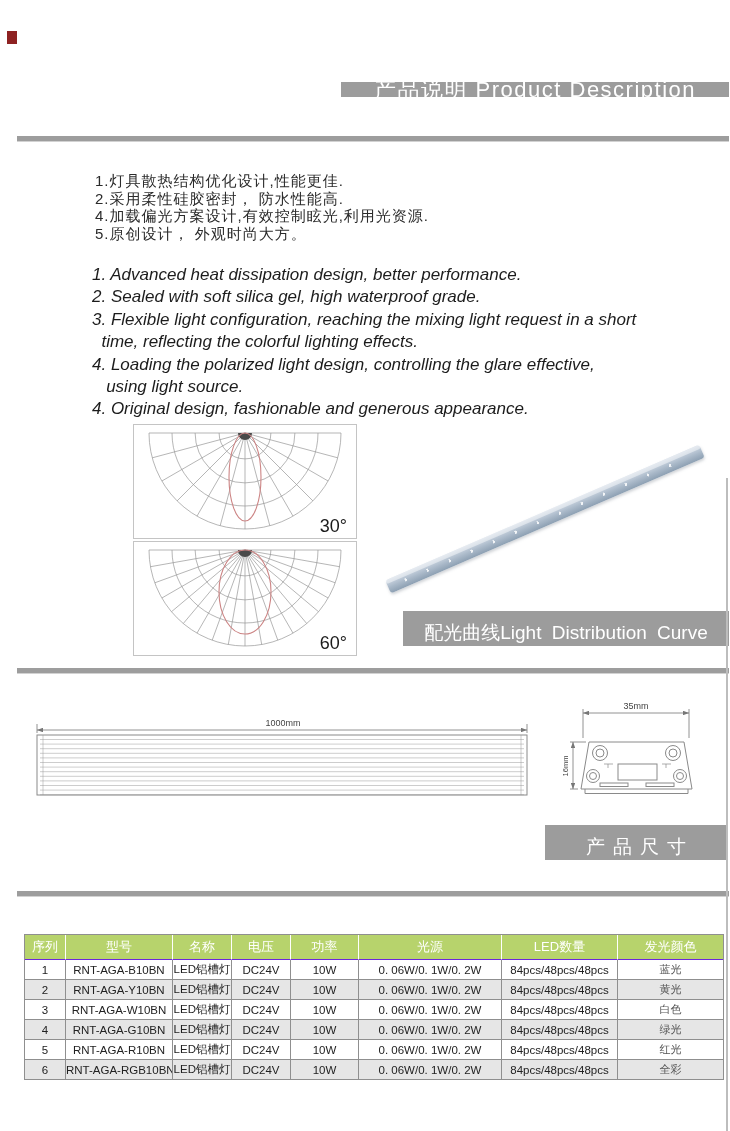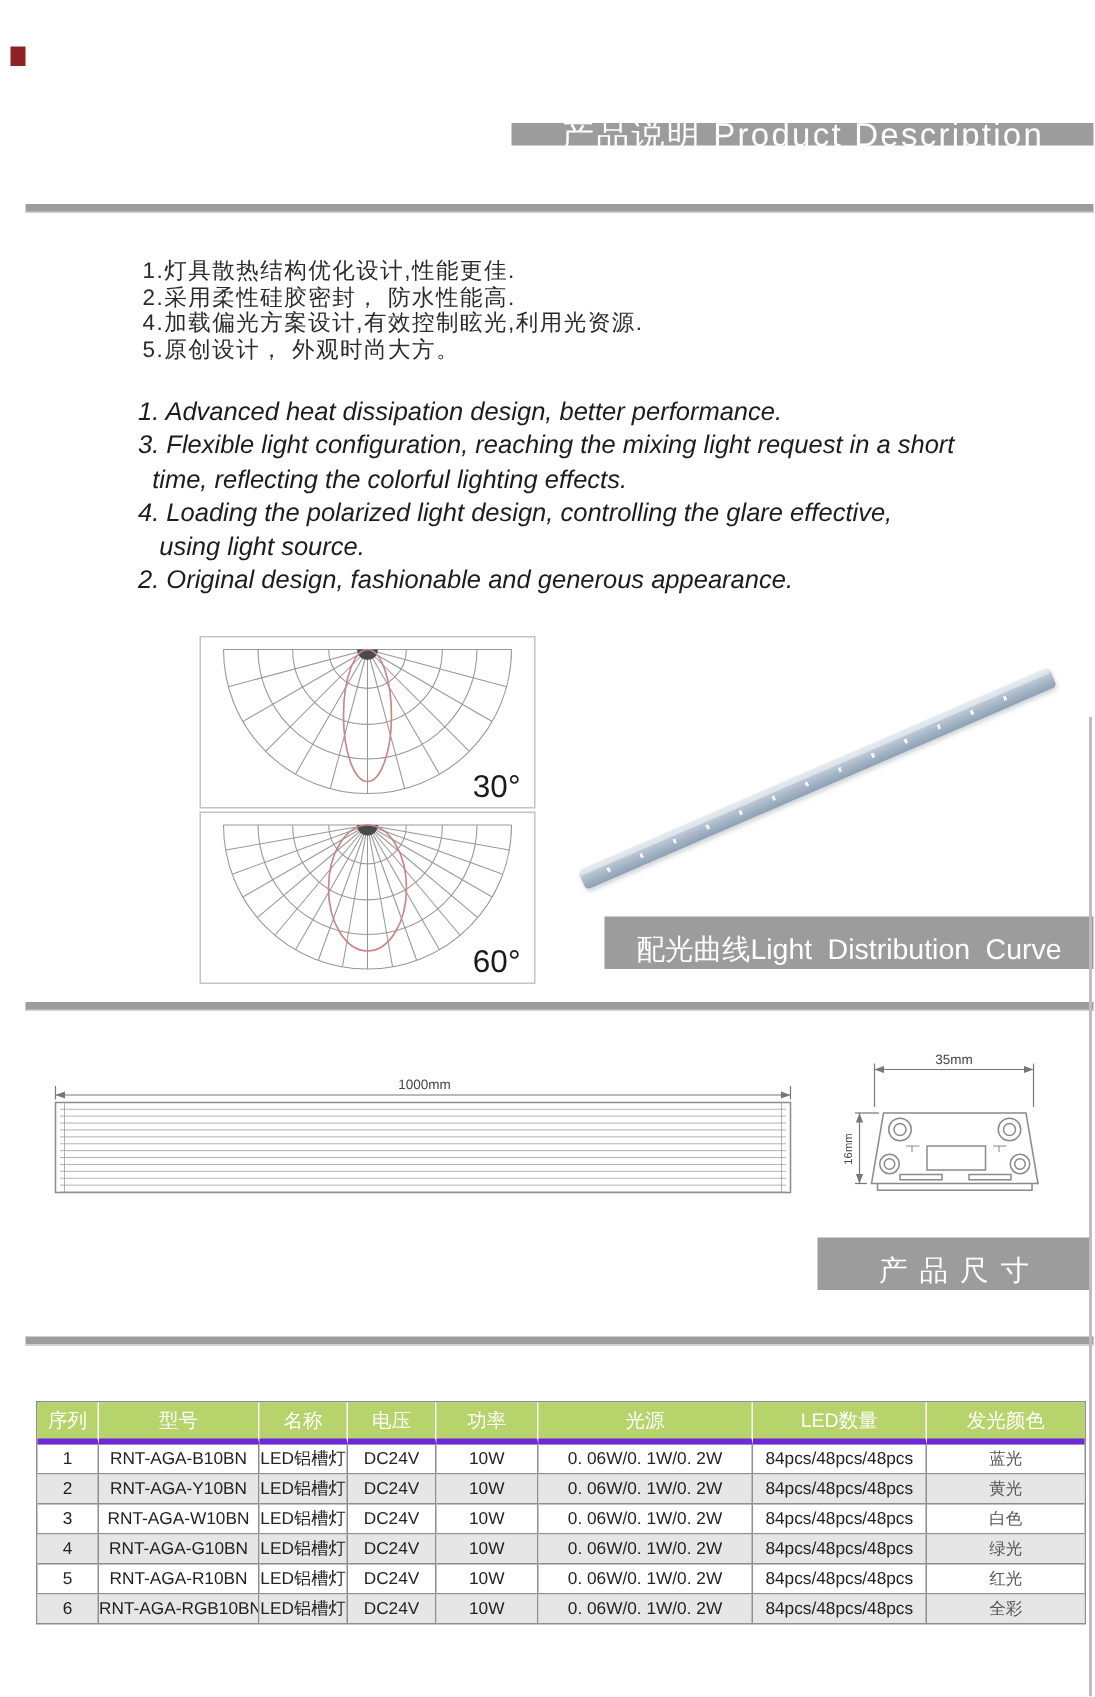--- a/index.html
+++ b/index.html
@@ -16,41 +16,41 @@
   .rule-1{top:136px;} .rule-2{top:668px;} .rule-3{top:891px;}
 
   .cn-list{position:absolute;left:95px;top:172px;font-size:15px;line-height:17.6px;
       color:#2b2b2b;letter-spacing:1px;}
   .en-list{position:absolute;left:92px;top:264px;font-size:17px;line-height:22.4px;color:#1c1c1c;font-style:italic;}
   .en-list .line{white-space:pre;}
   .cn-list .line{white-space:pre;}
 
   .diagram{position:absolute;left:133px;width:222px;height:113px;border:1px solid #c4c4c4;background:#fff;}
   .diagram-30{top:424px;} .diagram-60{top:541px;}
-  .deg-label{position:absolute;right:9px;bottom:1px;font-size:21px;color:#1a1a1a;}
+  .deg-label{position:absolute;right:9px;bottom:1px;font-size:18px;color:#1a1a1a;}
 
   .led-bar{position:absolute;left:374px;top:512px;width:342px;height:14px;transform:rotate(-23.4deg);
       background:linear-gradient(#d2dbe6,#aab9c9 55%,#8da0b3);border-radius:3px;
       box-shadow:0 2px 3px rgba(120,130,140,.35);}
   .led-bar::after{content:"";position:absolute;left:18px;right:14px;top:6px;height:3px;
       background:repeating-linear-gradient(90deg,rgba(255,255,255,.85) 0 2px,rgba(0,0,0,0) 2px 24px);}
   .led-bar::before{content:"";position:absolute;left:0;top:0;right:0;height:4px;
       background:rgba(255,255,255,.45);border-radius:3px;}
 
   .caption-box{position:absolute;background:var(--box-gray,#9c9c9c);color:#fff;
       display:flex;align-items:flex-end;justify-content:center;white-space:nowrap;}
   .caption-curve{left:403px;top:611px;width:326px;height:35px;font-size:19px;word-spacing:5px;}
   .caption-size{left:545px;top:825px;width:182px;height:35px;font-size:19px;letter-spacing:8px;text-indent:8px;}
 
   .dims-svg{position:absolute;left:0;top:690px;}
 
   table.spec{position:absolute;left:24px;top:934px;width:698px;border-collapse:separate;border-spacing:0;
       table-layout:fixed;text-align:center;border:1px solid #8f8f8f;font-size:11.5px;color:#222;}
   .spec th{background:var(--table-green,#b7d36c);color:#fff;font-weight:normal;font-size:13px;
-      height:24px;border-right:1px solid #fff;border-bottom:4px solid #6d28d9;padding:0;white-space:nowrap;overflow:hidden;margin-top:28px;}
+      height:24px;border-right:1px solid #fff;border-bottom:1px solid #6d28d9;padding:0;white-space:nowrap;overflow:hidden;margin-top:28px;}
   .spec th:last-child{border-right:none;}
   .spec td{border-right:1px solid #8f8f8f;border-bottom:1px solid #8f8f8f;height:19px;padding:0;
       white-space:nowrap;overflow:hidden;}
   .spec td:last-child{border-right:none;}
   .spec tr:last-child td{border-bottom:none;}
   .spec tr.even td{background:#e6e6e6;}
   .spec td.color-cell{font-family:"Liberation Serif",serif;color:#555;font-size:11px;}
 
   .right-line{position:absolute;left:726px;top:478px;width:2px;height:653px;background:#bdbdbd;}
 </style>
@@ -68,25 +68,26 @@
   <div class="rule rule-1"></div>
 
   <div class="cn-list">
       <div class="line">1.灯具散热结构优化设计,性能更佳.</div>
       <div class="line">2.采用柔性硅胶密封， 防水性能高.</div>
       <div class="line">4.加载偏光方案设计,有效控制眩光,利用光资源.</div>
       <div class="line">5.原创设计， 外观时尚大方。</div>
     </div>
   <div class="en-list">
       <div class="line">1. Advanced heat dissipation design, better performance.</div>
+      <div class="line">2. Sealed with soft silica gel, high waterproof grade.</div>
       <div class="line">3. Flexible light configuration, reaching the mixing light request in a short</div>
       <div class="line">  time, reflecting the colorful lighting effects.</div>
       <div class="line">4. Loading the polarized light design, controlling the glare effective,</div>
       <div class="line">   using light source.</div>
-      <div class="line">2. Original design, fashionable and generous appearance.</div>
+      <div class="line">4. Original design, fashionable and generous appearance.</div>
     </div>
 
   <div class="diagram diagram-30">
     <svg id="svg30" width="222" height="113" viewBox="0 0 222 113">
         <defs>
           <clipPath id="clip30">
             <rect x="0" y="8" width="222" height="113"></rect>
           </clipPath>
         </defs>
         <g stroke="#979797" stroke-width="0.7" fill="none" clip-path="url(#clip30)">

